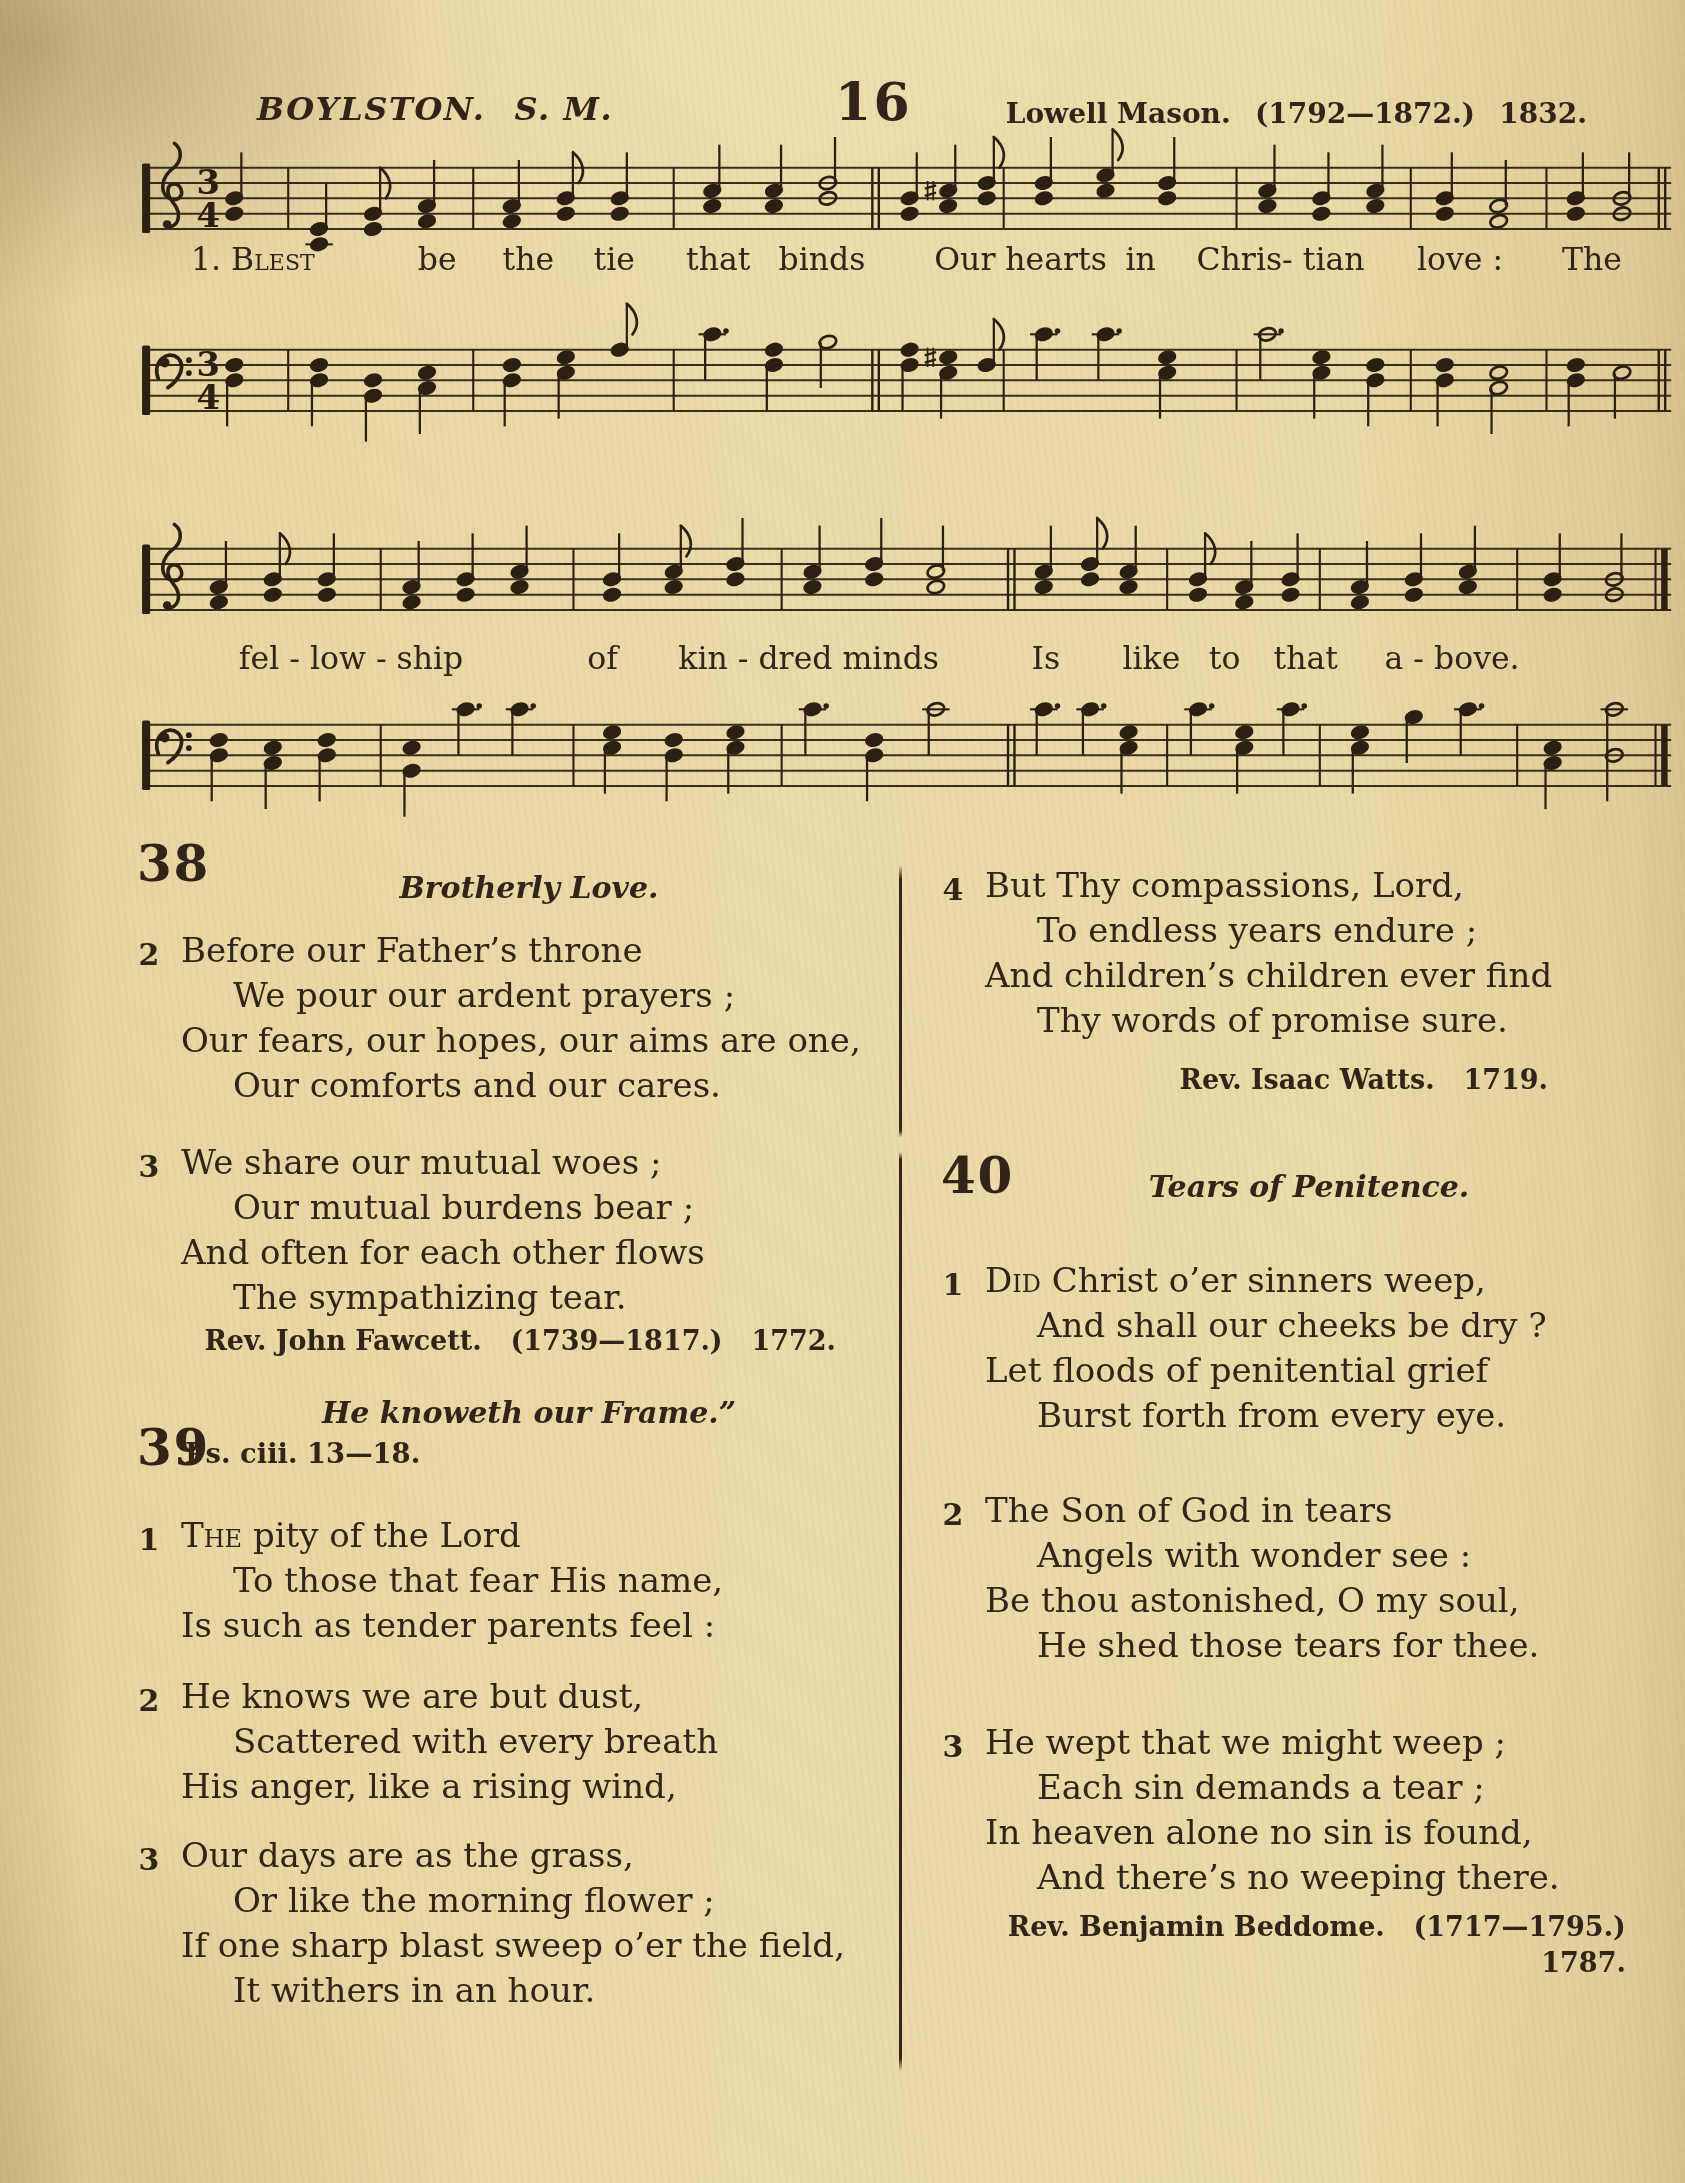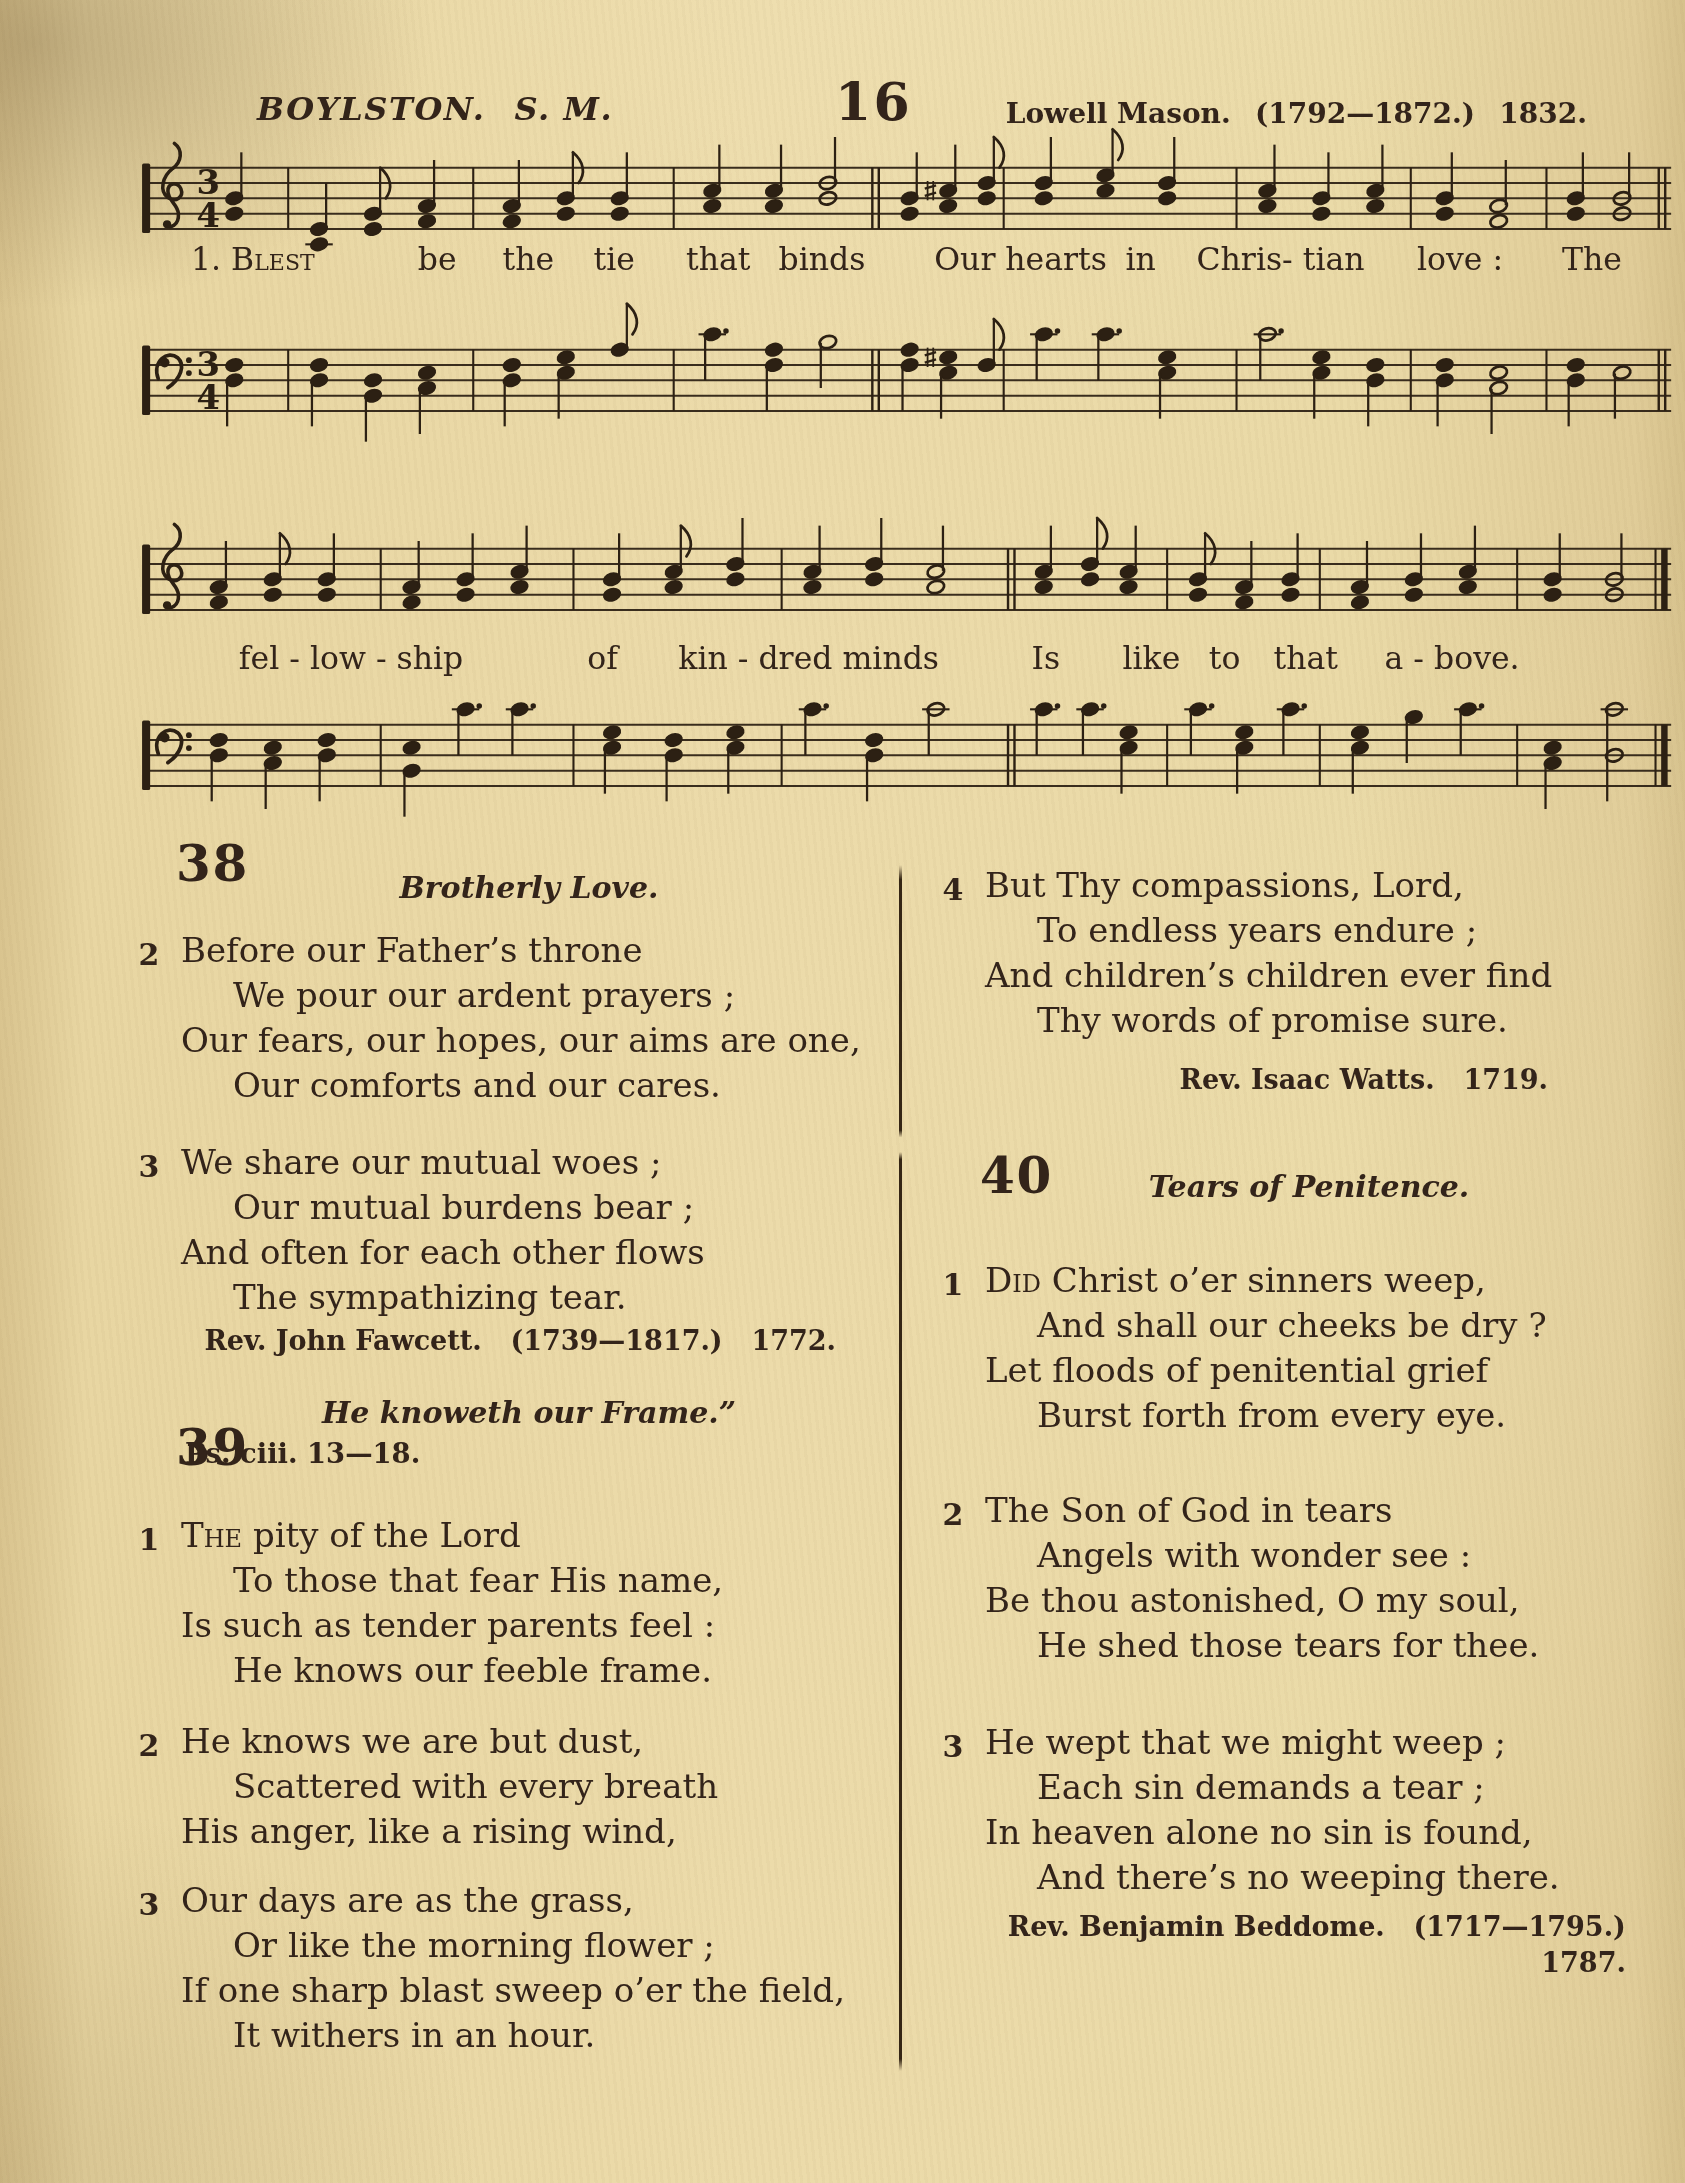--- a/index.html
+++ b/index.html
@@ -26,21 +26,21 @@
   .staff{position:absolute;left:134px;width:1542px;height:174px;}
   .lyrics{position:absolute;left:134px;width:1542px;height:44px;font-size:31.5px;white-space:nowrap;}
   .tok{position:absolute;top:0;}
   .sc{font-variant:small-caps;}
   
   .col-left{position:absolute;left:137px;top:839px;width:736px;}
   .col-right{position:absolute;left:941px;top:839px;width:688px;}
   .divider{position:absolute;left:899px;top:865px;width:3.2px;height:1206px;
     background:linear-gradient(to bottom,#35261500 0,#352615 1.2%,#352615 22%,#35261500 22.6%,#35261500 23.8%,#352615 24.4%,#352615 99%,#35261500 100%);}
   .hymn-head{position:relative;}
-  .hnum{position:absolute;left:0;font-size:50px;font-weight:600;line-height:1;letter-spacing:1.6px;margin-left:39px;}
+  .hnum{position:absolute;left:0;font-size:50px;font-weight:600;line-height:1;letter-spacing:1.6px;}
   .htitle{position:absolute;left:48px;right:0;text-align:center;font-style:italic;font-weight:600;font-size:30px;}
   .hsub{position:absolute;left:48px;right:0;text-align:left;font-weight:600;font-size:27.4px;}
   .verse{position:relative;padding-left:44px;font-size:34px;line-height:45px;}
   .vnum{position:absolute;left:1.6px;top:4px;font-size:30px;font-weight:bold;}
   .vline{margin:0;}
   .ind{margin-left:52px;}
   .attr{text-align:right;font-size:27px;font-weight:600;line-height:36px;}
   .attr span + span{margin-left:19.4px;}
 </style>
 </head>
@@ -513,21 +513,20 @@
       <span class="hnum" style="top:27.4px">39</span>
       <span class="htitle" style="top:0">He knoweth our Frame.”</span>
       <span class="hsub" style="top:42px">Ps. ciii. 13—18.</span>
     </div>
 
     <section class="verse" style="margin-top:13px">
       <span class="vnum">1</span>
       <p class="vline"><span class="sc">The</span><span> pity of the Lord</span></p>
       <p class="vline ind">To those that fear His name,</p>
       <p class="vline">Is such as tender parents feel :</p>
-      <p class="vline ind">He knows our feeble frame.</p>
     </section>
 
     <section class="verse" style="margin-top:26px">
       <span class="vnum">2</span>
       <p class="vline">He knows we are but dust,</p>
       <p class="vline ind">Scattered with every breath</p>
       <p class="vline">His anger, like a rising wind,</p>
     </section>
 
     <section class="verse" style="margin-top:24px">

